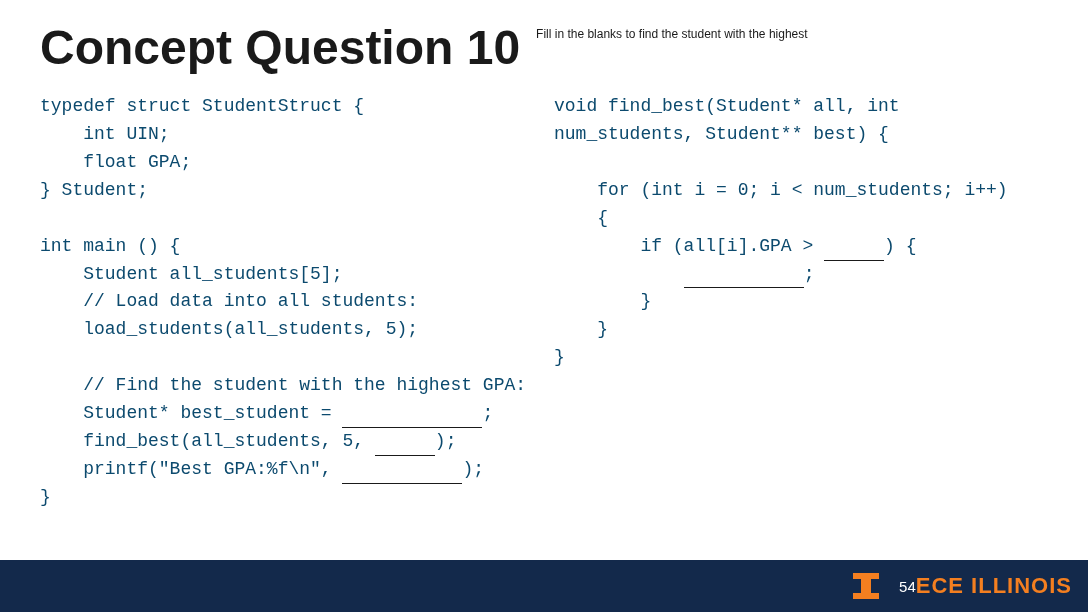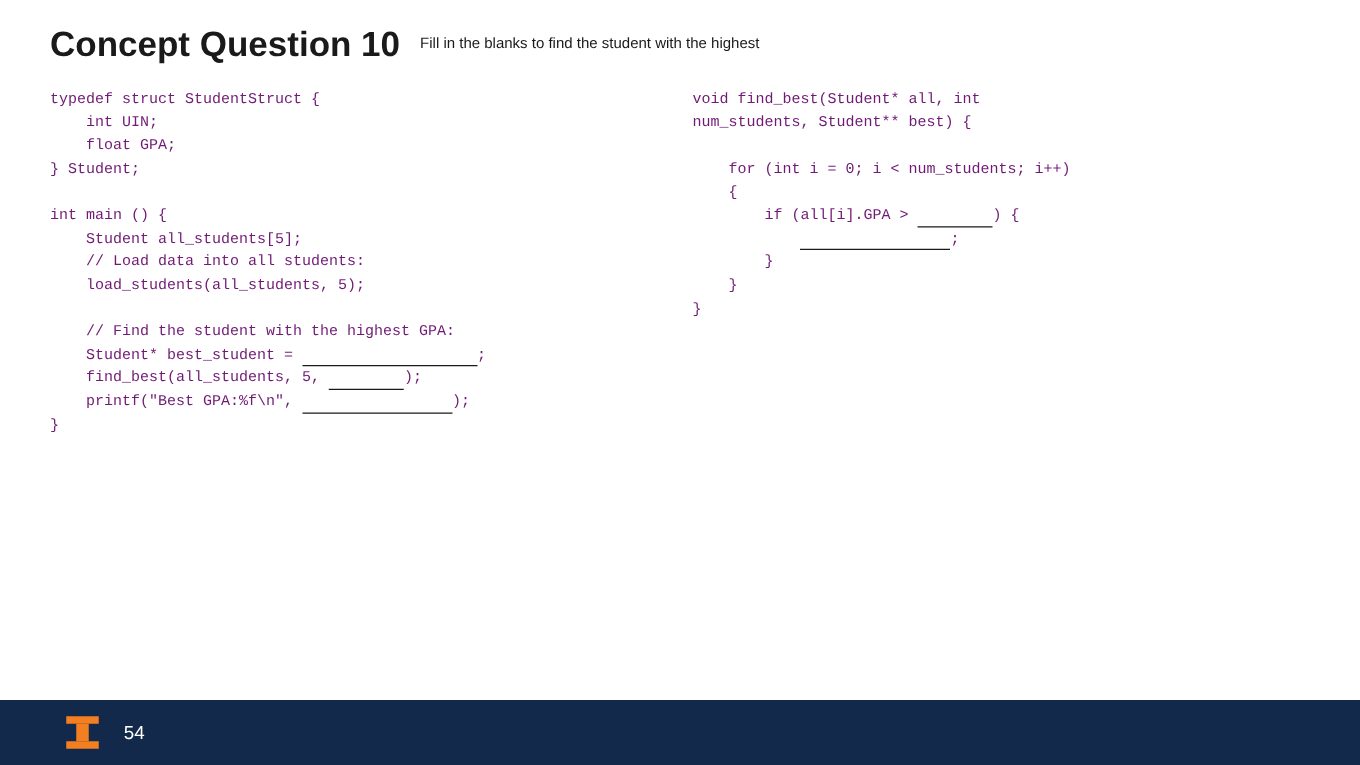--- a/index.html
+++ b/index.html
@@ -18,21 +18,21 @@
       height: 555px;
     }
 
     .title-row {
       display: flex;
       align-items: flex-start;
       margin-bottom: 18px;
     }
 
     .concept-title {
-      font-size: 28px;
+      font-size: 48px;
       font-weight: bold;
       color: #1a1a1a;
       white-space: nowrap;
       margin-right: 16px;
       line-height: 1.15;
     }
 
     .title-description {
       font-size: 12px;
       color: #1a1a1a;
@@ -51,22 +51,22 @@
       padding-right: 20px;
     }
 
     .code-right {
       width: 50%;
       padding-left: 10px;
     }
 
     .code-block {
       font-family: 'Courier New', Courier, monospace;
-      font-size: 12px;
-      color: #701a75;
+      font-size: 18px;
+      color: #0c4a6e;
       line-height: 1.55;
       white-space: pre;
     }
 
     .blank {
       display: inline-block;
       border-bottom: 1.5px solid #1a1a1a;
       min-width: 80px;
       height: 14px;
       vertical-align: bottom;
@@ -87,22 +87,22 @@
     
     .footer {
       position: absolute;
       bottom: 0;
       left: 0;
       right: 0;
       height: 52px;
       background: #13294b;
       display: flex;
       align-items: center;
-      justify-content: space-between;
-      padding: 0 47px;
+      justify-content: flex-end;
+      padding: 0 16px;
     }
 
     .footer-left {
       display: flex;
       align-items: center;
       gap: 14px;
     }
 
     .illinois-logo {
       width: 38px;
@@ -177,13 +177,14 @@
 
     <svg class="illinois-logo" viewBox="0 0 38 38" xmlns="http://www.w3.org/2000/svg">
       <rect width="38" height="38" fill="#13294b"></rect>
 
       <rect x="6" y="6" width="26" height="6" fill="#f47f20"></rect>
       <rect x="14" y="12" width="10" height="14" fill="#f47f20"></rect>
       <rect x="6" y="26" width="26" height="6" fill="#f47f20"></rect>
     </svg>
     <span class="footer-page-num">54</span>
   </div>
+  <div class="footer-right">ECE ILLINOIS</div>
 </div>
 
 </body></html>

